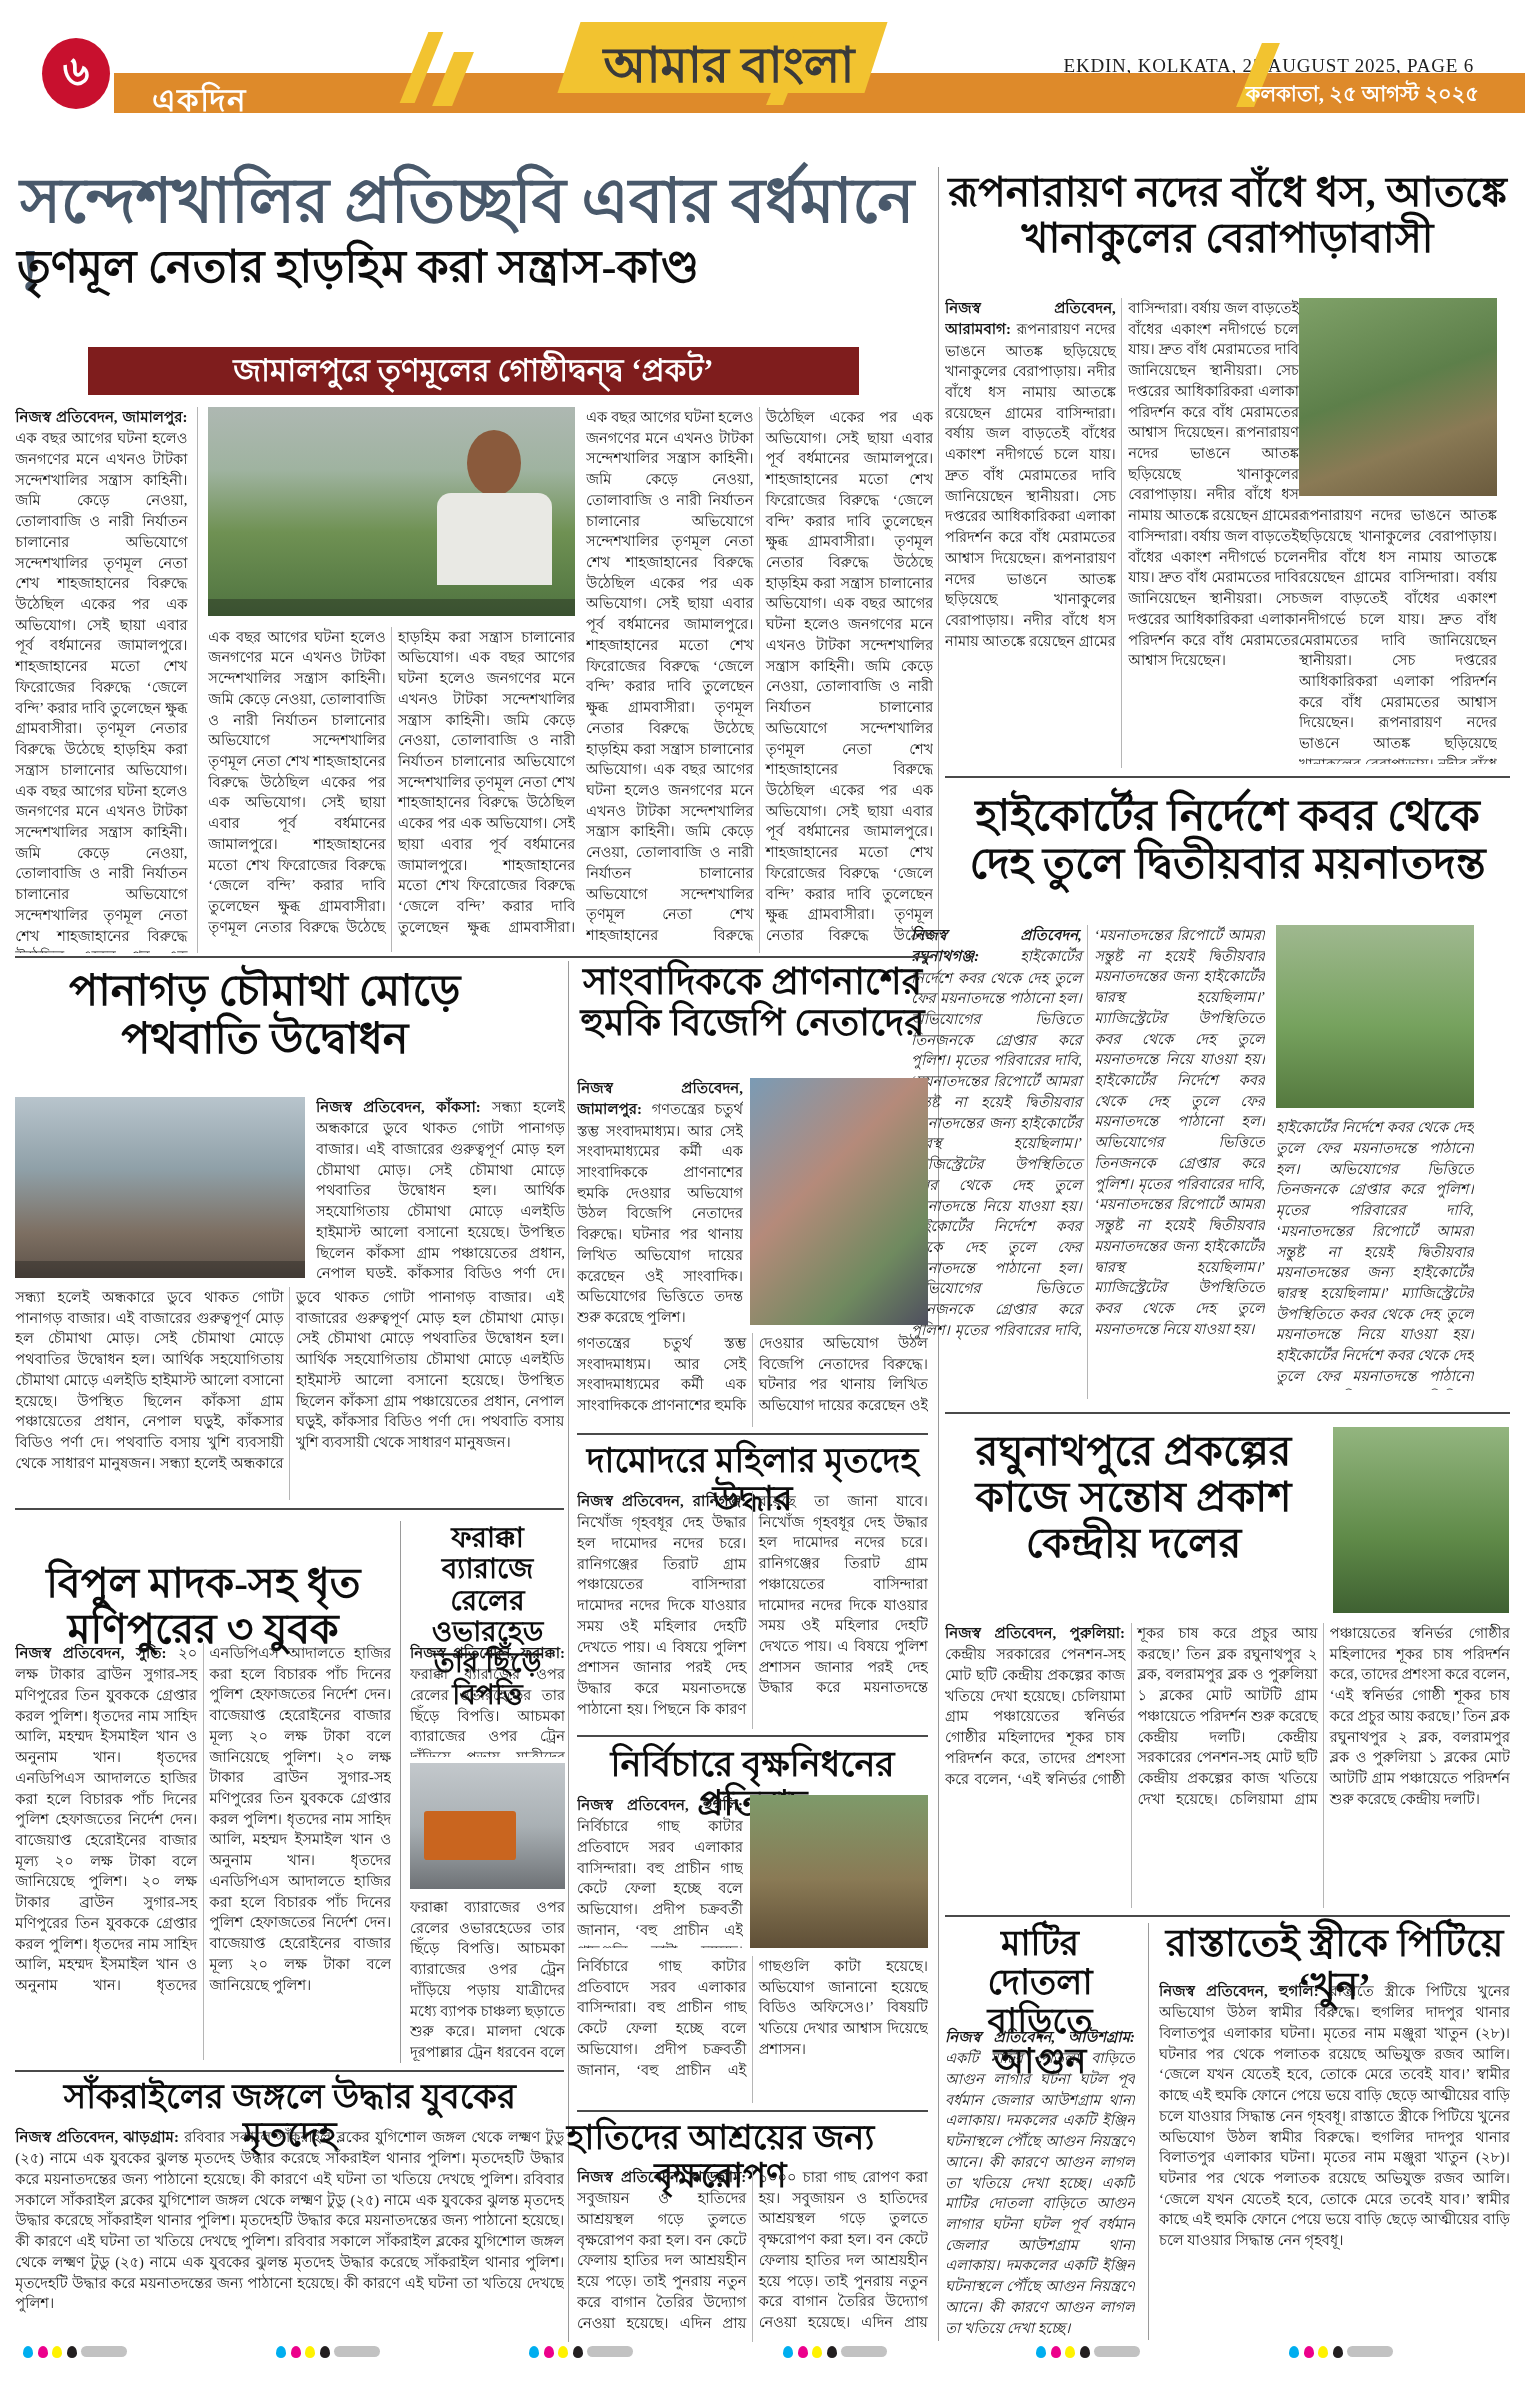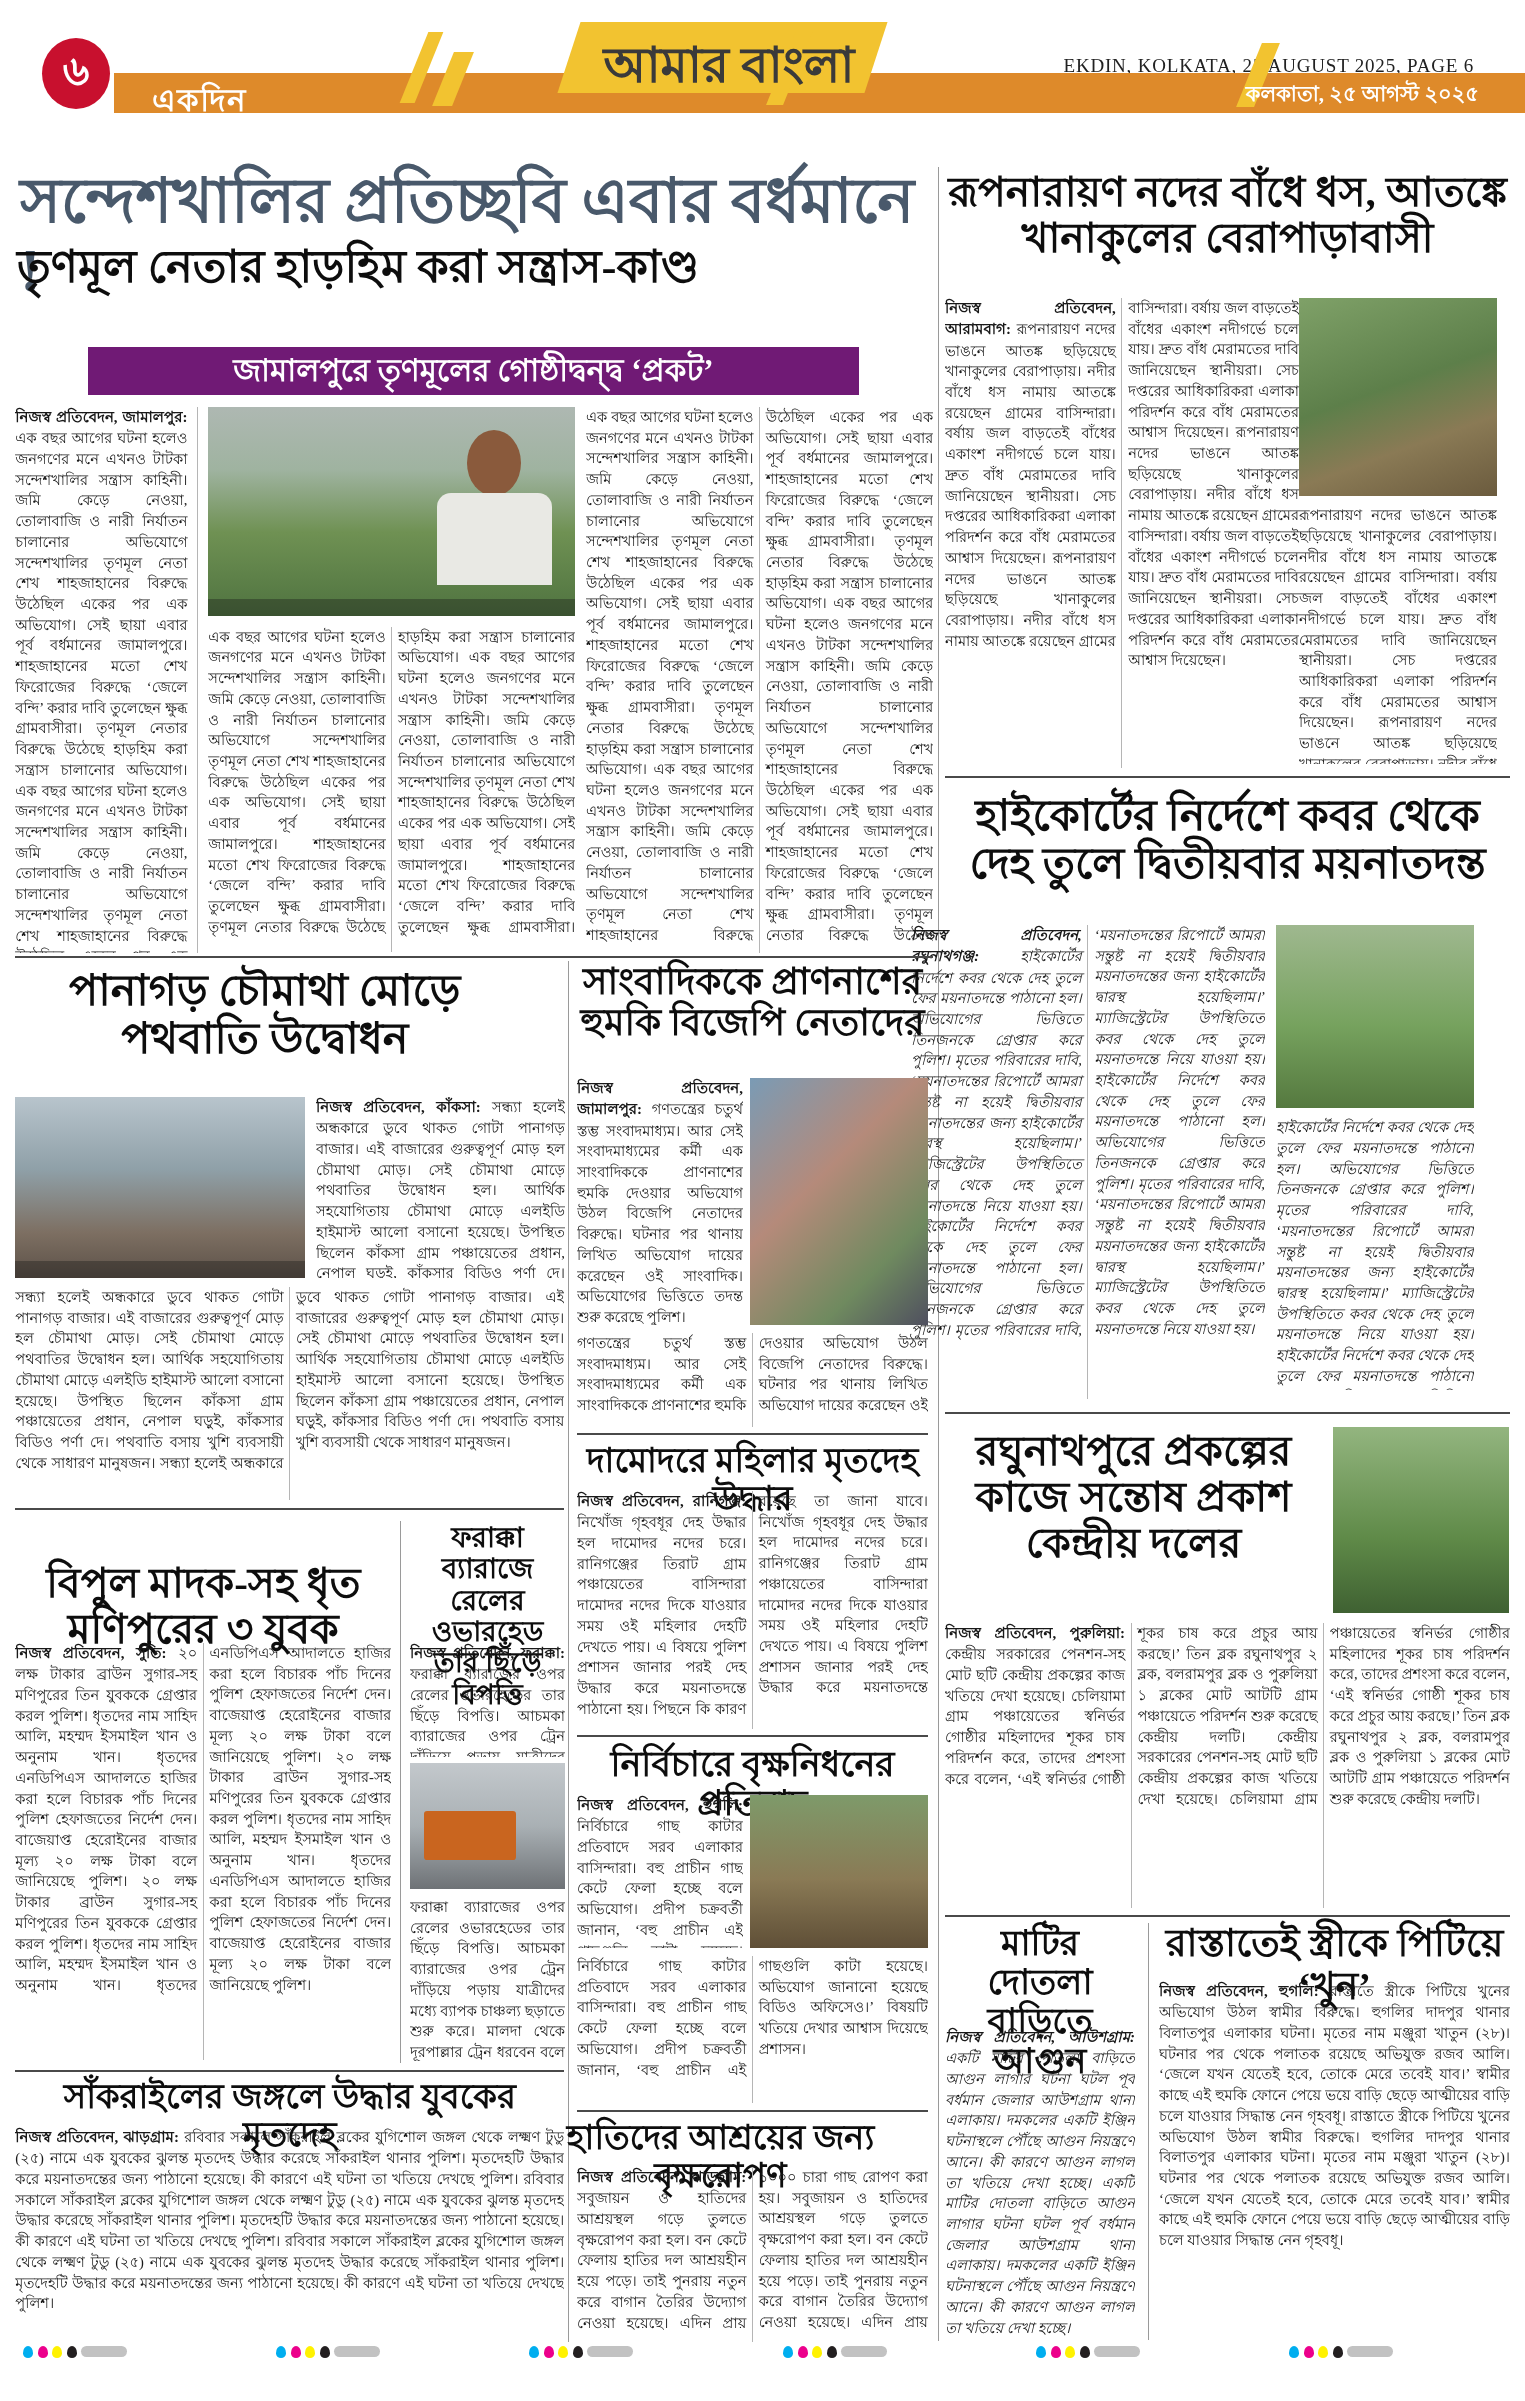--- a/index.html
+++ b/index.html
@@ -20,21 +20,21 @@
   .sectitle{position:absolute;left:537px;top:28px;width:384px;text-align:center;color:#3a3a3a;
             font-size:49px;font-weight:bold;}
   .dateline-bn{position:absolute;right:46px;top:78px;color:#fff;font-size:21px;font-weight:bold;}
   
   .hr{position:absolute;background:#4a4a4a;height:1.5px;}
   .vr{position:absolute;background:#9a9a9a;width:0.8px;}
   
   .hl{position:absolute;font-weight:bold;color:#0d0d0d;text-align:center;line-height:1.12;}
   .hl.left{text-align:left;}
   .kicker{color:#49596B;}
-  .banner{position:absolute;background:#701a75;color:#fff;text-align:center;font-weight:bold;}
+  .banner{position:absolute;background:#7f1d1d;color:#fff;text-align:center;font-weight:bold;}
   
   .bt{margin:0;text-align:justify;font-size:14.6px;line-height:1.42;color:#191919;}
   .bt b{font-size:15px;}
   .cols2{column-count:2;column-gap:12.3px;column-rule:0.8px solid #b5b5b5;}
   .cols3{column-count:3;column-gap:12.3px;column-rule:0.8px solid #b5b5b5;}
   .clip{overflow:hidden;}
   
   .ph{position:absolute;overflow:hidden;background:#8a9a88;}
   .ph.field{background:linear-gradient(180deg,#aeb8b2 0%,#9fb3a0 30%,#6f9153 60%,#4f7340 100%);}
   .ph.river{background:linear-gradient(160deg,#7fa168 0%,#5d7f4a 45%,#8a7a55 70%,#6b5b3e 100%);}

